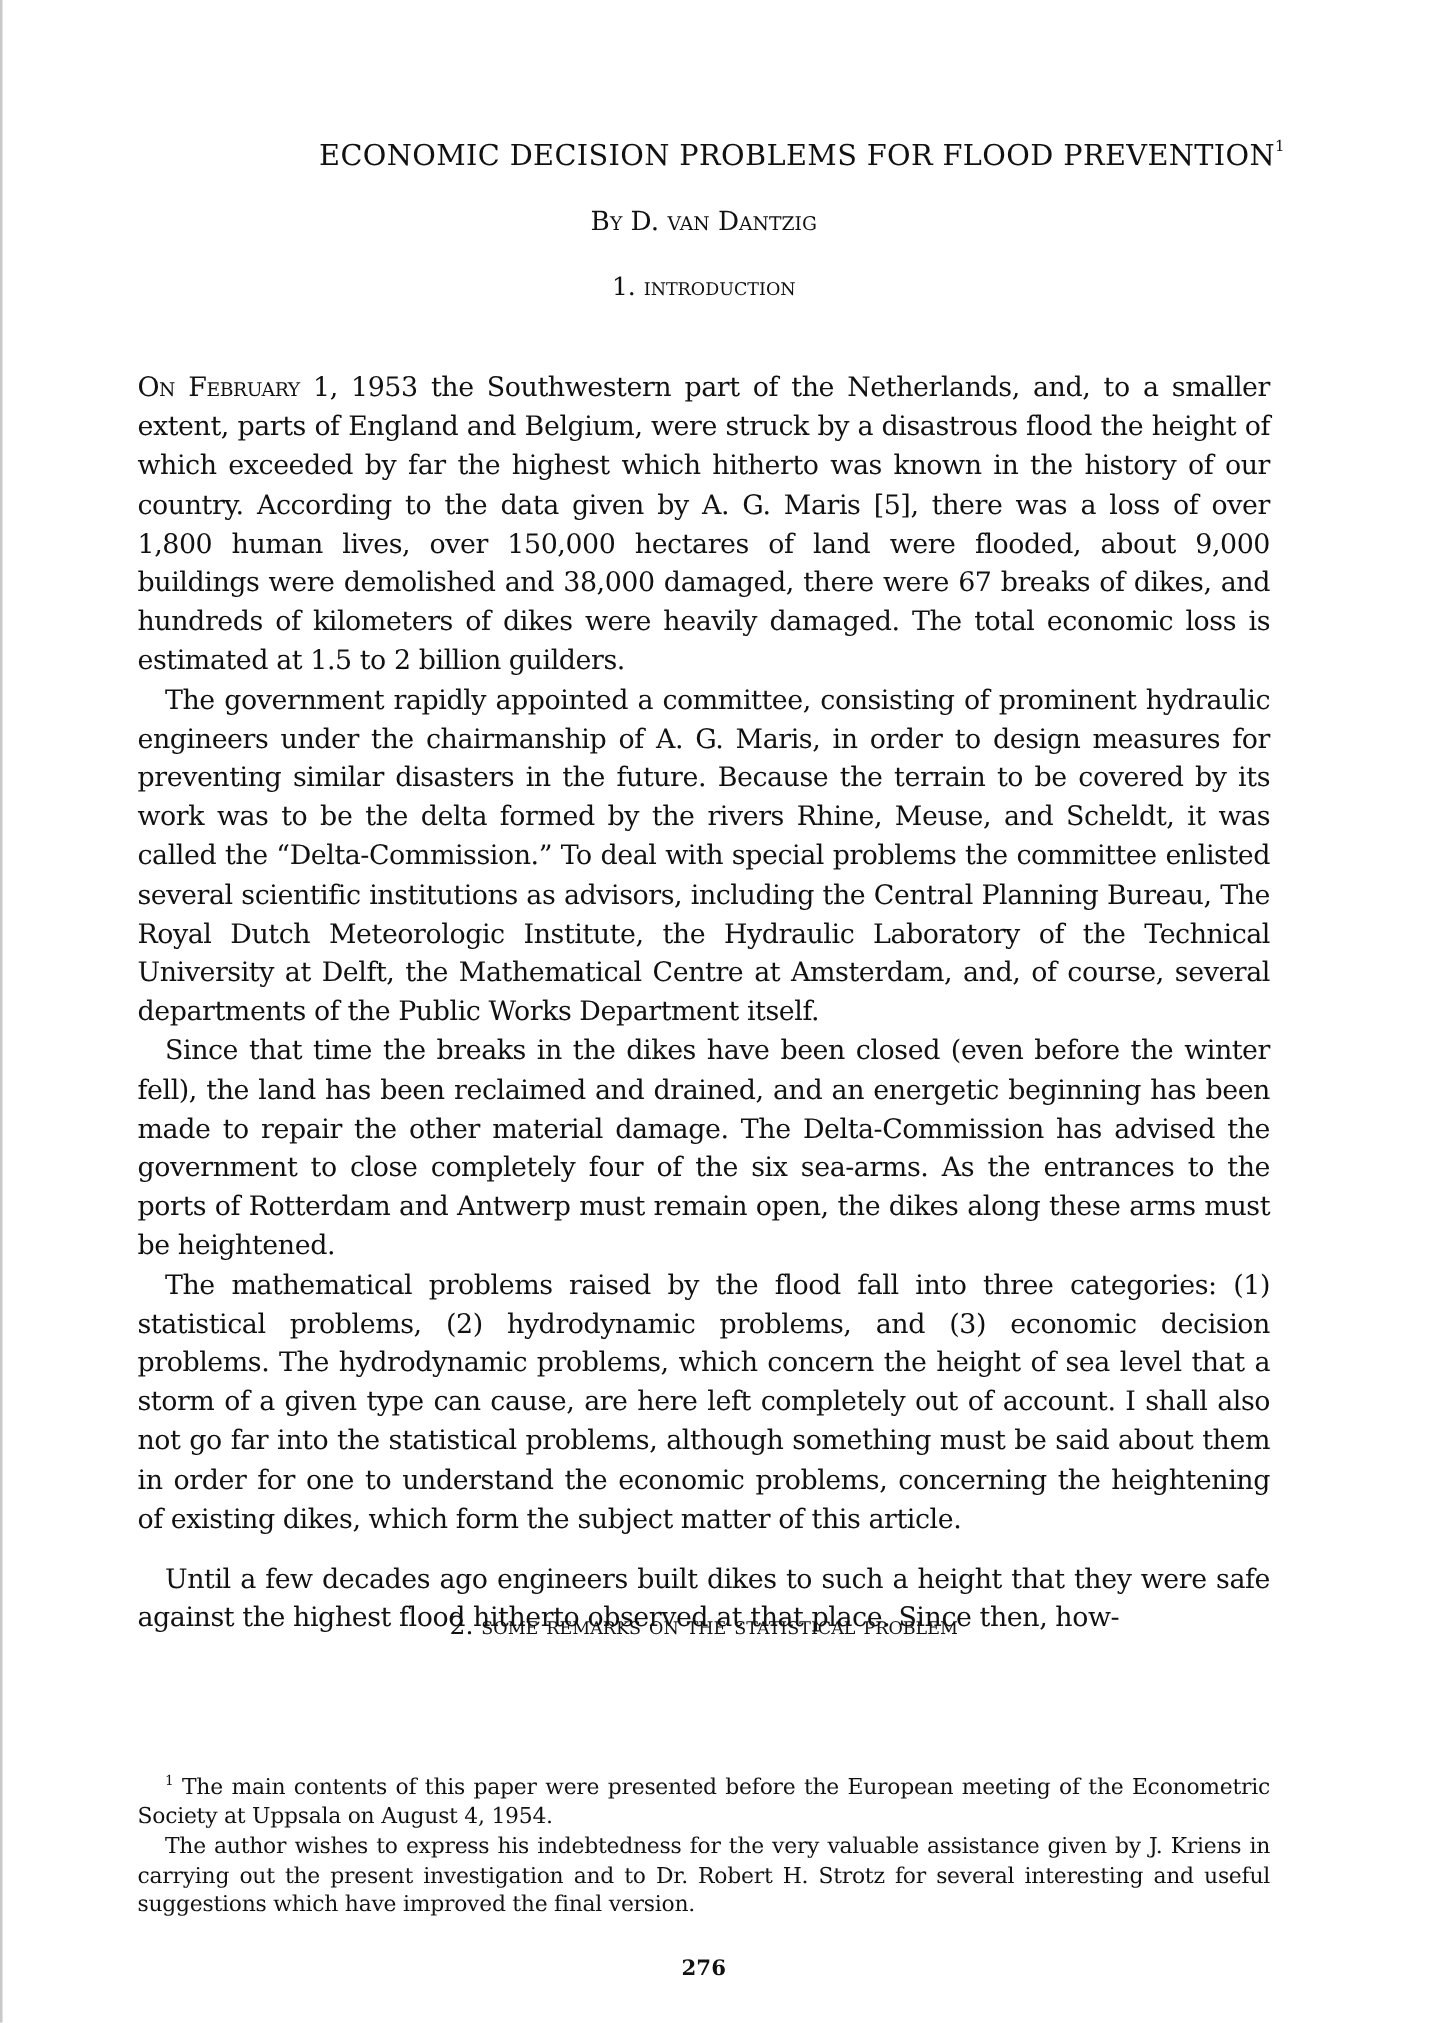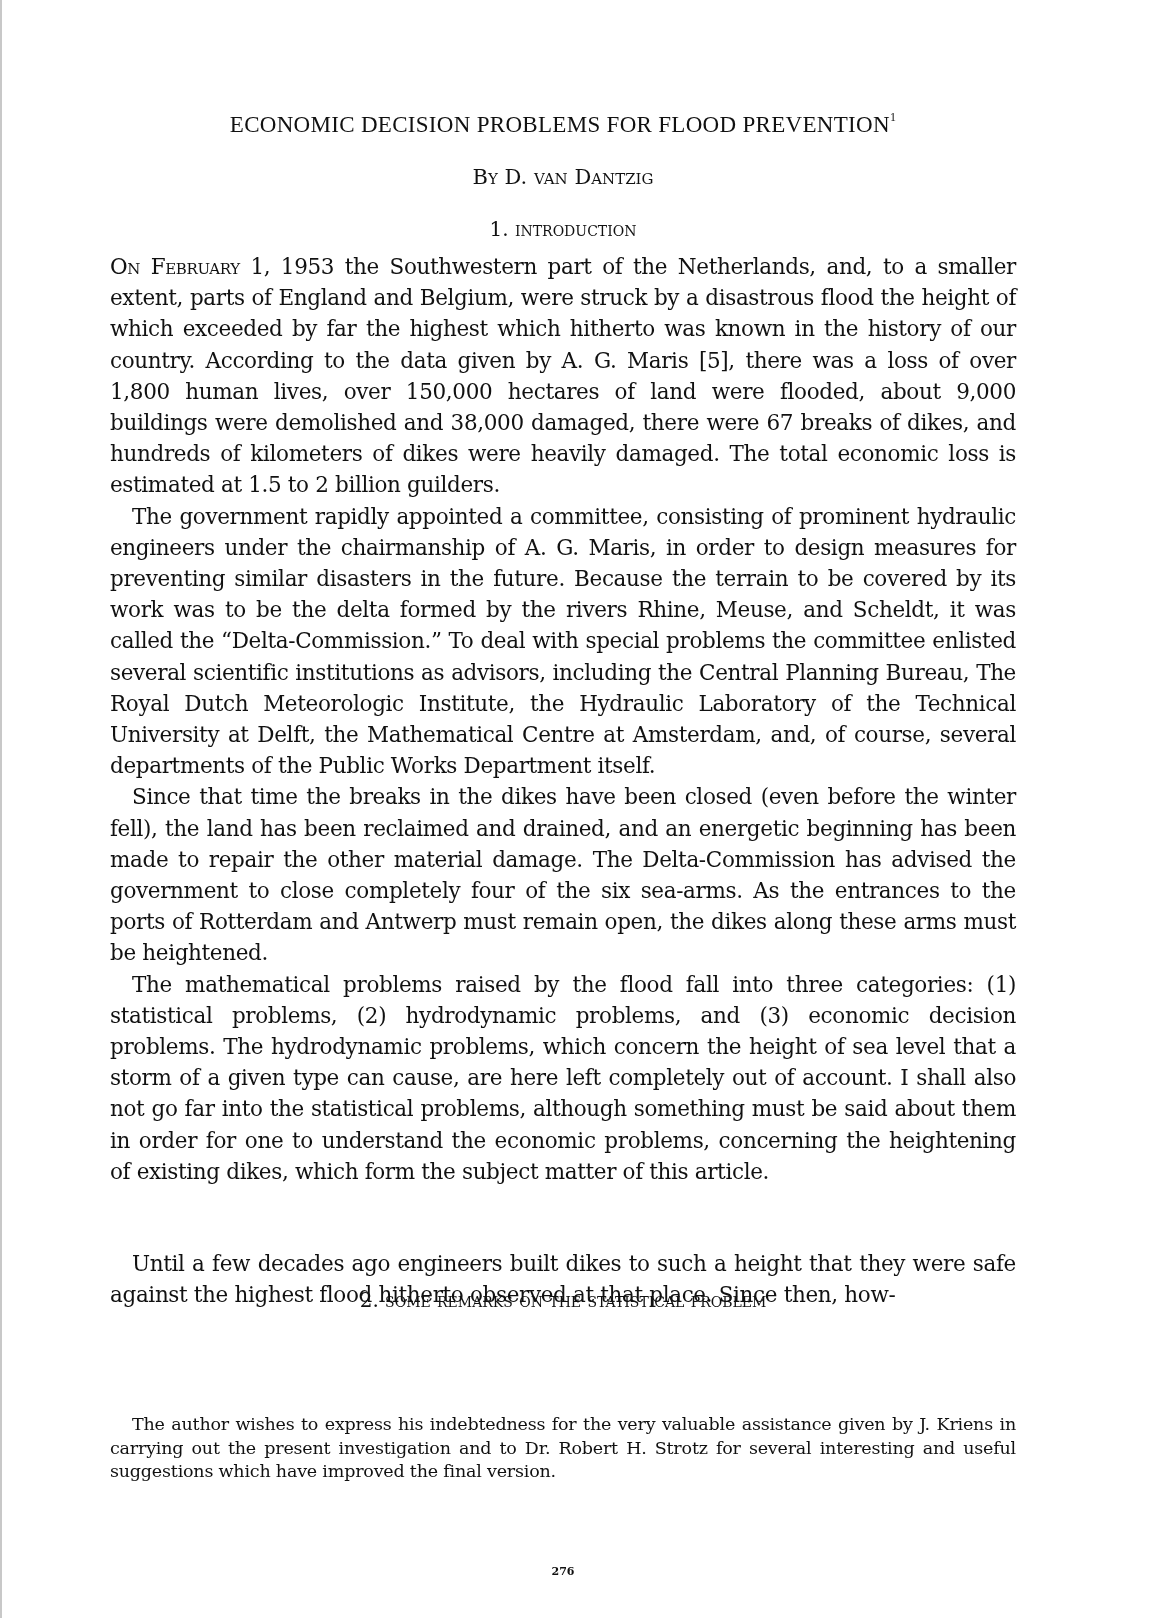--- a/index.html
+++ b/index.html
@@ -4,53 +4,53 @@
 <style>
   html, body { margin: 0; padding: 0; background: #ffffff; }
   body {
     width: 1150px; height: 1618px; position: relative; overflow: hidden;
     font-family: "DejaVu Serif", "Liberation Serif", serif;
     color: #111111;
   }
   .left-edge { position: absolute; left: 0; top: 0; width: 2px; height: 1618px; background: #c8c8c8; }
   .page { position: absolute; left: 110px; top: 0; width: 906px; }
   .title {
-    position: absolute; left: 0; top: 112px; width: 906px; text-align: center;
-    font-size: 23px; letter-spacing: 0.3px; white-space: nowrap; font-family: Liberation Serif, serif;
+    position: absolute; left: 12px; top: 112px; width: 906px; text-align: right;
+    font-size: 23px; letter-spacing: 0.3px; white-space: nowrap;
   }
   .title sup { font-size: 12px; vertical-align: top; position: relative; top: -2px; }
   .author {
     position: absolute; left: 0; top: 165px; width: 906px; text-align: center;
     font-size: 21px; font-variant: small-caps; white-space: nowrap;
   }
   .section-head {
     position: absolute; left: 0; width: 906px; text-align: center;
     font-size: 20px; font-variant: small-caps; white-space: nowrap;
   }
   .sec1 { top: 217px; }
   .sec2 { top: 1288px; }
   .body-block {
     position: absolute; left: 0; width: 906px;
     font-size: 21.5px; line-height: 31.2px; text-align: justify;
     letter-spacing: -0.35px; word-spacing: 0px;
   }
   .body-block p { margin: 0; text-indent: 22px; }
-  .body-block p.first { text-indent: 0; }
+  .body-block p.first { text-indent: 0; margin-top: 44px; }
   .sc { font-variant: small-caps; }
   .b1 { top: 251px; }
   .b2 { top: 1248px; }
   .footnotes {
     position: absolute; left: 0; top: 1413px; width: 906px;
     font-size: 17.5px; line-height: 23.6px; text-align: justify; letter-spacing: -0.2px;
   }
   .footnotes p { margin: 0; text-indent: 22px; }
   .footnotes sup { font-size: 11px; }
   .page-number {
     position: absolute; left: 0; top: 1565px; width: 906px; text-align: center;
-    font-size: 11px; font-weight: bold;
+    font-size: 17px; font-weight: bold;
   }
 </style>
 </head>
 <body>
 
 <div class="left-edge"></div>
 
 <div class="page">
 
   <div class="title"><span>ECONOMIC DECISION PROBLEMS FOR FLOOD PREVENTION</span><sup>1</sup></div>
@@ -66,17 +66,18 @@
     <p>The mathematical problems raised by the flood fall into three categories: (1) statistical problems, (2) hydrodynamic problems, and (3) economic decision problems. The hydrodynamic problems, which concern the height of sea level that a storm of a given type can cause, are here left completely out of account. I shall also not go far into the statistical problems, although something must be said about them in order for one to understand the economic problems, concerning the heightening of existing dikes, which form the subject matter of this article.</p>
   </div>
 
   <div class="section-head sec2">2. some remarks on the statistical problem</div>
 
   <div class="body-block b2">
     <p>Until a few decades ago engineers built dikes to such a height that they were safe against the highest flood hitherto observed at that place. Since then, how-</p>
   </div>
 
   <div class="footnotes">
+    <p><sup>1</sup><span> The main contents of this paper were presented before the European meeting of the Econometric Society at Uppsala on August 4, 1954.</span></p>
     <p>The author wishes to express his indebtedness for the very valuable assistance given by J. Kriens in carrying out the present investigation and to Dr. Robert H. Strotz for several interesting and useful suggestions which have improved the final version.</p>
   </div>
 
   <div class="page-number">276</div>
 </div>
 
 </body></html>

